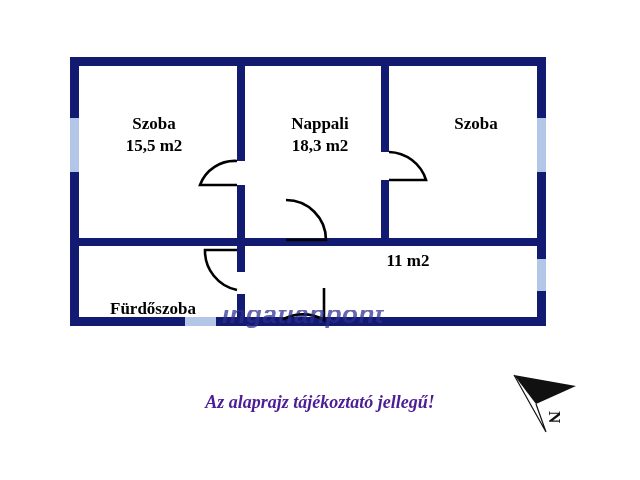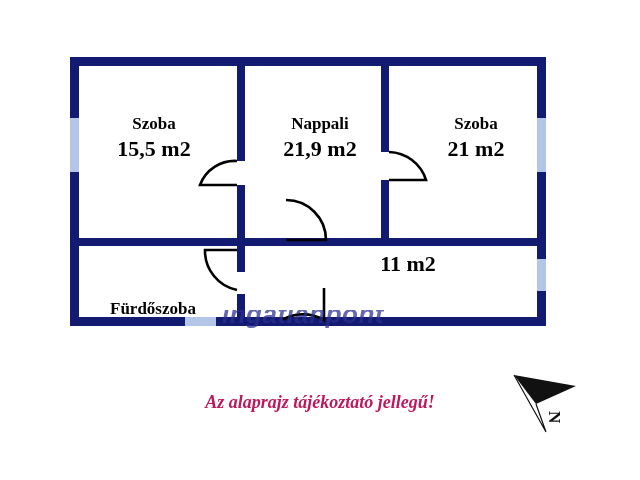--- a/index.html
+++ b/index.html
@@ -36,38 +36,38 @@
     line-height: 1.28;
     white-space: nowrap;
     user-select: none;
   }
   .room-label .room-name {
     display: block;
     font-size: 17px;
   }
   .room-label .room-area {
     display: block;
-    font-size: 22px;
+    font-size: 17px;
   }
   #label-szoba-left   { left:  78px; top: 113px; width: 152px; }
   #label-nappali      { left: 254px; top: 113px; width: 132px; }
   #label-szoba-right  { left: 400px; top: 113px; width: 152px; }
   #label-furdoszoba   { left:  70px; top: 250px; width: 166px; margin-top: 48px; }
   #label-konyha       { left: 300px; top: 250px; width: 216px; }
 
   #disclaimer-note {
     position: absolute;
     left: 0;
     top: 392px;
     width: 640px;
     text-align: center;
     font-style: italic;
     font-weight: bold;
     font-size: 18px;
-    color: #be185d;
+    color: #4c1d95;
     user-select: none;
   }
   #watermark {
     position: absolute;
     left: 222px;
     top: 310px;
     width: 200px;
     height: 18px;
     overflow: hidden;
     user-select: none;
@@ -141,26 +141,25 @@
 
   </svg>
 
   <div class="room-label" id="label-szoba-left">
     <span class="room-name">Szoba</span>
     <span class="room-area">15,5 m2</span>
   </div>
 
   <div class="room-label" id="label-nappali">
     <span class="room-name">Nappali</span>
-    <span class="room-area">21,9 m2</span>
+    <span class="room-area">18,3 m2</span>
   </div>
 
   <div class="room-label" id="label-szoba-right">
     <span class="room-name">Szoba</span>
-    <span class="room-area">21 m2</span>
   </div>
 
   <div class="room-label" id="label-furdoszoba">
     <span class="room-name">Fürdőszoba</span>
   </div>
 
   <div class="room-label" id="label-konyha">
     <span class="room-area">11 m2</span>
   </div>
 

